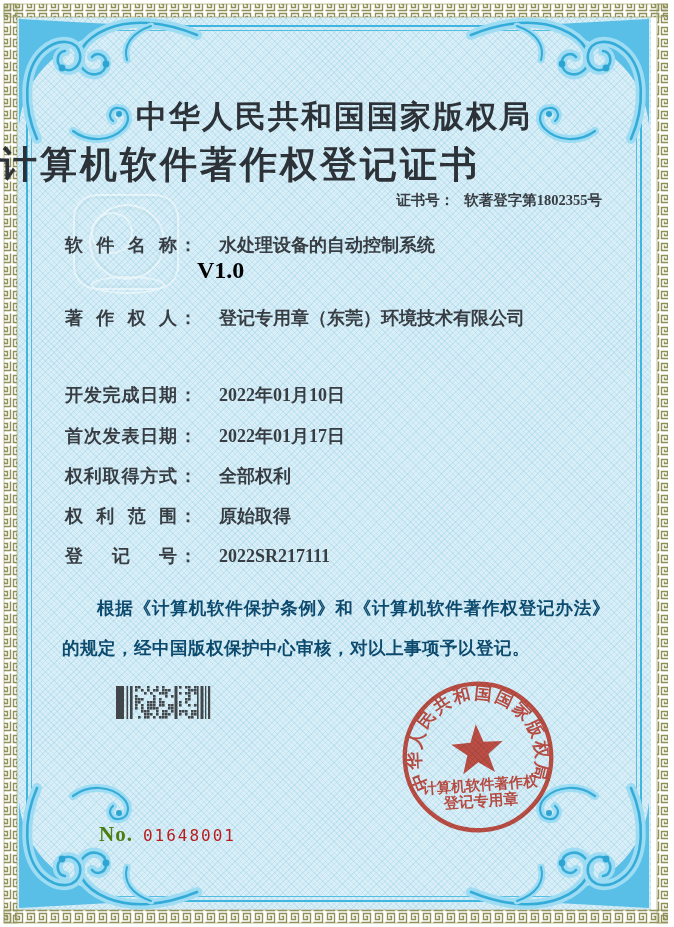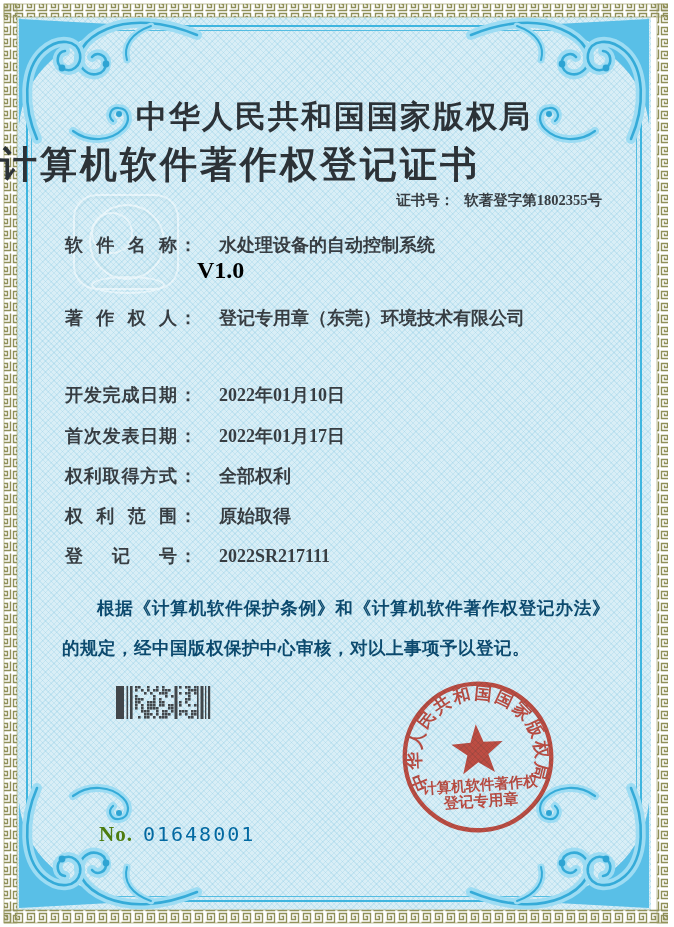--- a/index.html
+++ b/index.html
@@ -55,21 +55,21 @@
 
   .statement{position:absolute;left:62px;top:588px;width:548px;
     font-size:17.5px;font-weight:600;line-height:40px;color:#0c4a6e;
     text-indent:2em;text-align:justify;letter-spacing:.5px;}
 
   .barcode{position:absolute;left:116px;top:685px;}
 
   .serial{position:absolute;left:99px;top:822px;font-size:21px;white-space:nowrap;}
   .serial .no{color:#4d7c0f;font-weight:600;letter-spacing:1px;}
   .serial .digits{font-family:"DejaVu Sans Mono","Liberation Mono",monospace;
-    color:#0369a1;font-size:20px;letter-spacing:2px;margin-left:10px;}
+    color:#b91c1c;font-size:16px;letter-spacing:2px;margin-left:10px;}
 
   .seal{position:absolute;left:399px;top:678px;width:158px;height:158px;
     transform:rotate(-4deg);opacity:.88;mix-blend-mode:multiply;}
   .issue-date{position:absolute;left:410px;top:820px;font-size:20px;font-weight:600;
     color:#2e3338;letter-spacing:1px;z-index:5;}
 </style>
 </head>
 <body>
 
 <div class="page">

